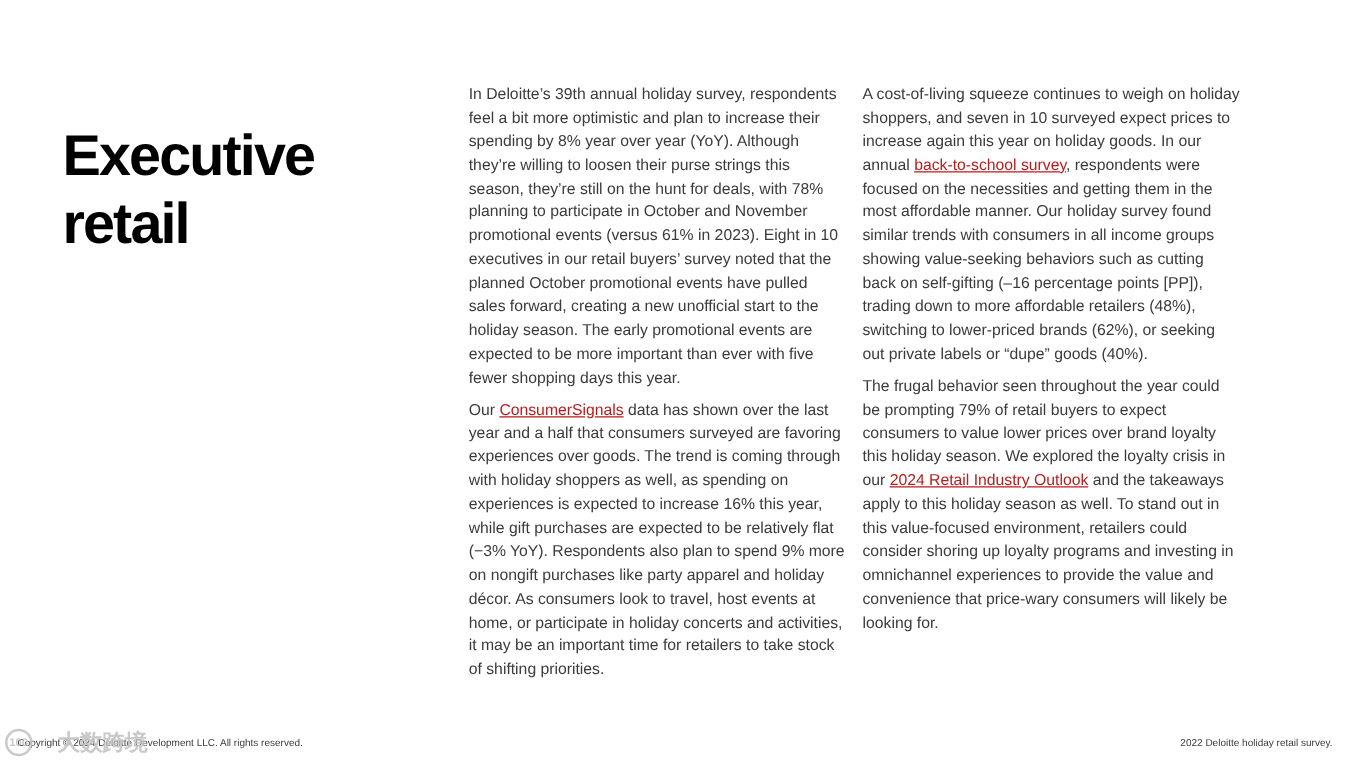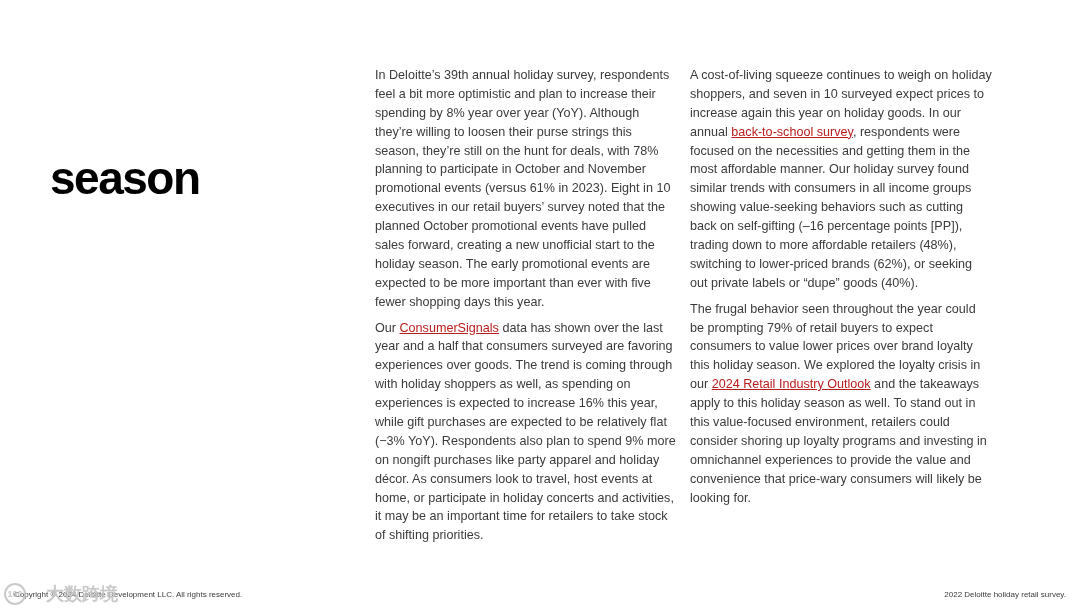--- a/index.html
+++ b/index.html
@@ -87,21 +87,21 @@
     font-weight: 700;
     color: #c4c4c4;
     box-sizing: border-box;
   }
 </style>
 </head>
 <body>
 
 <div class="slide">
 
-  <h1 class="page-title"><br><span>season</span></h1>
+  <h1 class="page-title"><span>Executive</span><br><span>retail</span></h1>
 
   <div class="columns">
 
     <div class="col">
       <p><span>In Deloitte’s 39th annual holiday survey, respondents feel a bit more optimistic and plan to increase their spending by 8% year over year (YoY). Although they’re willing to loosen their purse strings this season, they’re still on the hunt for deals, with 78% planning to participate in October and November promotional events (versus 61% in 2023). Eight in 10 executives in our retail buyers’ survey noted that the planned October promotional events have pulled sales forward, creating a new unofficial start to the holiday season. The early promotional events are expected to be more important than ever with five fewer shopping days this year.</span></p>
       <p><span>Our </span><a class="link">ConsumerSignals</a><span> data has shown over the last year and a half that consumers surveyed are favoring experiences over goods. The trend is coming through with holiday shoppers as well, as spending on experiences is expected to increase 16% this year, while gift purchases are expected to be relatively flat (−3% YoY). Respondents also plan to spend 9% more on nongift purchases like party apparel and holiday décor. As consumers look to travel, host events at home, or participate in holiday concerts and activities, it may be an important time for retailers to take stock of shifting priorities.</span></p>
     </div>
 
     <div class="col">
       <p><span>A cost-of-living squeeze continues to weigh on holiday shoppers, and seven in 10 surveyed expect prices to increase again this year on holiday goods. In our annual </span><a class="link">back-to-school survey</a><span>, respondents were focused on the necessities and getting them in the most affordable manner. Our holiday survey found similar trends with consumers in all income groups showing value-seeking behaviors such as cutting back on self-gifting (–16 percentage points [PP]), trading down to more affordable retailers (48%), switching to lower-priced brands (62%), or seeking out private labels or “dupe” goods (40%).</span></p>

